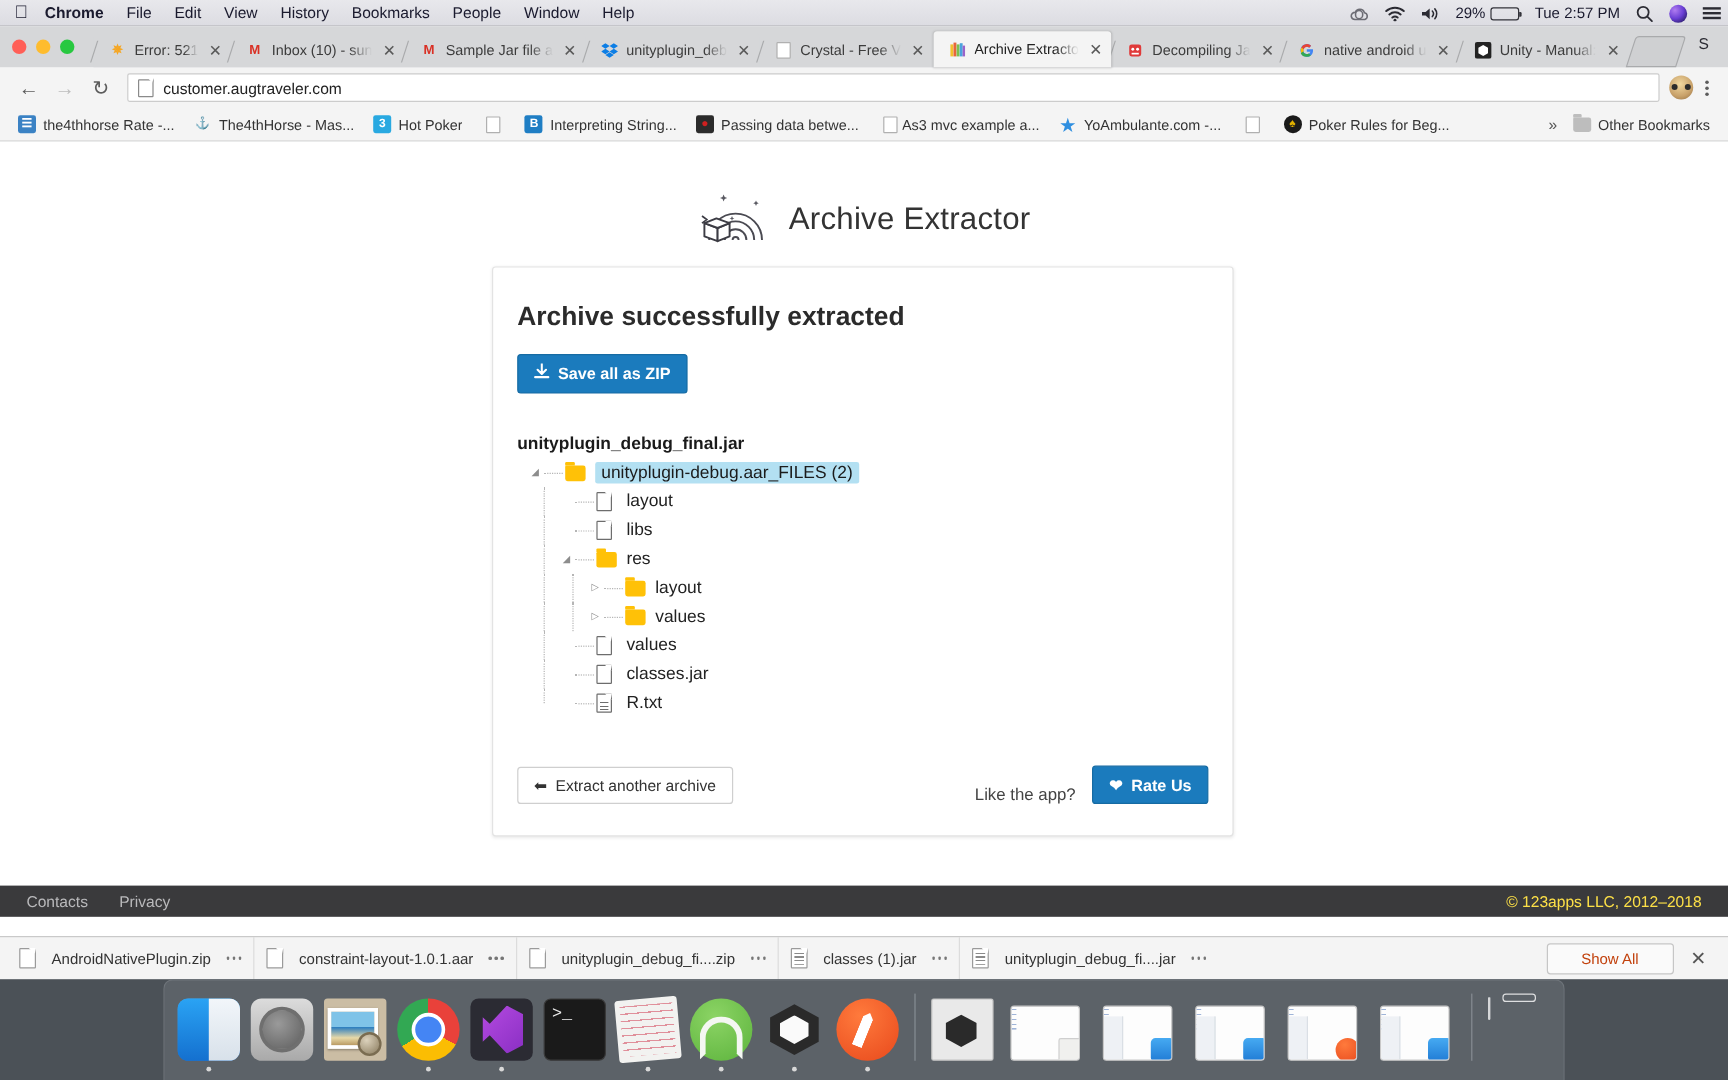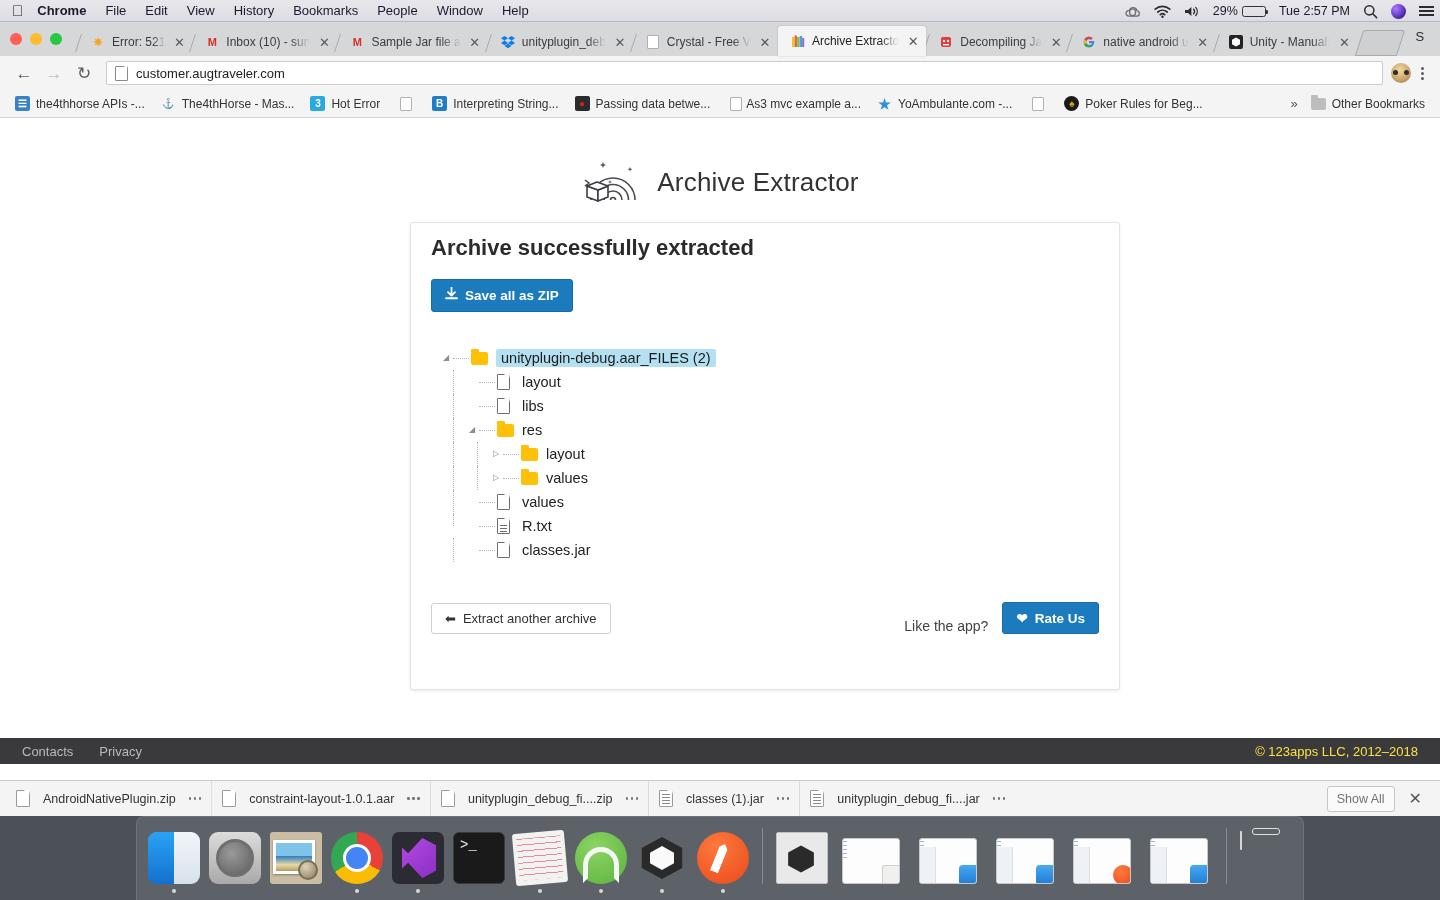--- a/index.html
+++ b/index.html
@@ -166,24 +166,24 @@
     position: absolute; top: 118px; left: 0; width: 1440px; height: 620px;
     background: #fff; overflow: hidden;
   }
   .logo-row {
     display: flex; align-items: center; justify-content: center; gap: 14px;
     padding-top: 38px;
   }
   .logo-title { font-size: 26px; color: #333; font-weight: normal; letter-spacing: .2px; }
 
   .card {
-    position: absolute; left: 410px; top: 104px; width: 710px; min-height: 468px;
+    position: absolute; left: 410px; top: 104px; width: 618px; min-height: 468px;
     background: #fff; border: 1px solid #e3e3e3; border-radius: 3px;
     box-shadow: 0 1px 3px rgba(0,0,0,.09);
-    padding: 12px 20px 26px 20px;
+    padding: 28px 20px 26px 20px;
   }
   .card h2 { font-size: 22px; font-weight: bold; color: #2b2b2b; margin-bottom: 18px; }
   .card .sub { font-size: 14px; color: #444; margin-bottom: 22px; }
 
   .btn-primary {
     display: inline-flex; align-items: center; gap: 7px;
     background: #1b7bbd; color: #fff; border: 1px solid #166ba3;
     border-radius: 3px; padding: 7px 13px; font-size: 13.5px; font-weight: bold;
   }
   .btn-default {
@@ -264,21 +264,21 @@
   }
   .dl-ico.jar::before {
     content: ""; position: absolute; left: 2px; top: 3px; right: 2px; bottom: 2px;
     background: repeating-linear-gradient(to bottom, #8a8a8a 0 1px, transparent 1px 3px);
   }
   .dl-name { white-space: nowrap; }
   .dl-menu { display: flex; gap: 2.5px; }
   .dl-menu i { width: 2.5px; height: 2.5px; border-radius: 50%; background: #767676; display: block; }
   .dl-showall {
     margin-left: auto; border: 1px solid #c6c6c6; border-radius: 3px;
-    background: #fafafa; padding: 5px 9px; font-size: 12.5px; color: #737373;
+    background: #fafafa; padding: 5px 28px; font-size: 12.5px; color: #c2410c;
   }
   .dl-close { padding: 0 12px 0 14px; font-size: 16px; color: #555; }
 
   
   .dock-area {
     position: absolute; top: 816px; left: 0; width: 1440px; height: 84px;
     background: #4b5157;
   }
   .dock {
     position: absolute; left: 50%; transform: translateX(-50%); bottom: 0;
@@ -574,29 +574,29 @@
             <i></i>
             <i></i>
             <i></i>
           </span>
       </div>
     </div>
 
     <div class="bookmarks">
       <div class="bm">
         <span class="bmicon" style="background:#3b82c4;">☰</span>
-        <span class="bmtext">the4thhorse APIs -...</span>
+        <span class="bmtext">the4thhorse Rate -...</span>
       </div>
       <div class="bm">
         <span class="bmicon" style="color:#333;">⚓</span>
         <span class="bmtext">The4thHorse - Mas...</span>
       </div>
       <div class="bm">
         <span class="bmicon" style="background:#29a9e1;">3</span>
-        <span class="bmtext">Hot Error</span>
+        <span class="bmtext">Hot Poker</span>
       </div>
       <div class="bm">
         <span class="blank-page"></span>
         <span class="bmtext"></span>
       </div>
       <div class="bm">
         <span class="bmicon" style="background:#1f7ec4;">B</span>
         <span class="bmtext">Interpreting String...</span>
       </div>
       <div class="bm">
@@ -661,20 +661,21 @@
         <span>
           <svg width="13" height="14" viewBox="0 0 13 14">
               <path d="M6.5 0v8M3 5.2l3.5 3.5L10 5.2" stroke="#fff" stroke-width="1.7" fill="none" stroke-linecap="round" stroke-linejoin="round"></path>
               <path d="M1 11.3h11" stroke="#fff" stroke-width="1.9" stroke-linecap="round"></path>
             </svg>
         </span>
         <span>Save all as ZIP</span>
       </button>
 
       <div class="tree">
+        <div class="root">unityplugin_debug_final.jar</div>
 
         <div class="trow" style="padding-left:8px;">
           <span class="twist">◢</span>
           <span class="dashline"></span>
           <span class="ico">
               <span class="folder-ico"></span>
             </span>
           <span class="tlabel-node sel">unityplugin-debug.aar_FILES (2)</span>
         </div>
 
@@ -734,37 +735,37 @@
           <span class="vline" style="left:22px;"></span>
           <span class="twist"></span>
           <span class="dashline"></span>
           <span class="ico">
               <span class="file-ico"></span>
             </span>
           <span class="tlabel-node">values</span>
         </div>
 
         <div class="trow" style="padding-left:34px;">
+          <span class="vline" style="left:22px;"></span>
+          <span class="twist"></span>
+          <span class="dashline"></span>
+          <span class="ico">
+              <span class="file-ico"></span>
+            </span>
+          <span class="tlabel-node">classes.jar</span>
+        </div>
+
+        <div class="trow" style="padding-left:34px;">
           <span class="vline" style="left:22px;height:12px;bottom:auto;top:0;"></span>
           <span class="twist"></span>
           <span class="dashline"></span>
           <span class="ico">
               <span class="file-ico lined"></span>
             </span>
           <span class="tlabel-node">R.txt</span>
-        </div>
-
-        <div class="trow" style="padding-left:34px;">
-          <span class="vline" style="left:22px;"></span>
-          <span class="twist"></span>
-          <span class="dashline"></span>
-          <span class="ico">
-              <span class="file-ico"></span>
-            </span>
-          <span class="tlabel-node">classes.jar</span>
         </div>
       </div>
 
       <div class="card-footer">
         <button class="btn-default">
           <span>⬅</span>
           <span>Extract another archive</span>
         </button>
         <div class="rate-wrap">
           <span class="like-text">Like the app?</span>

